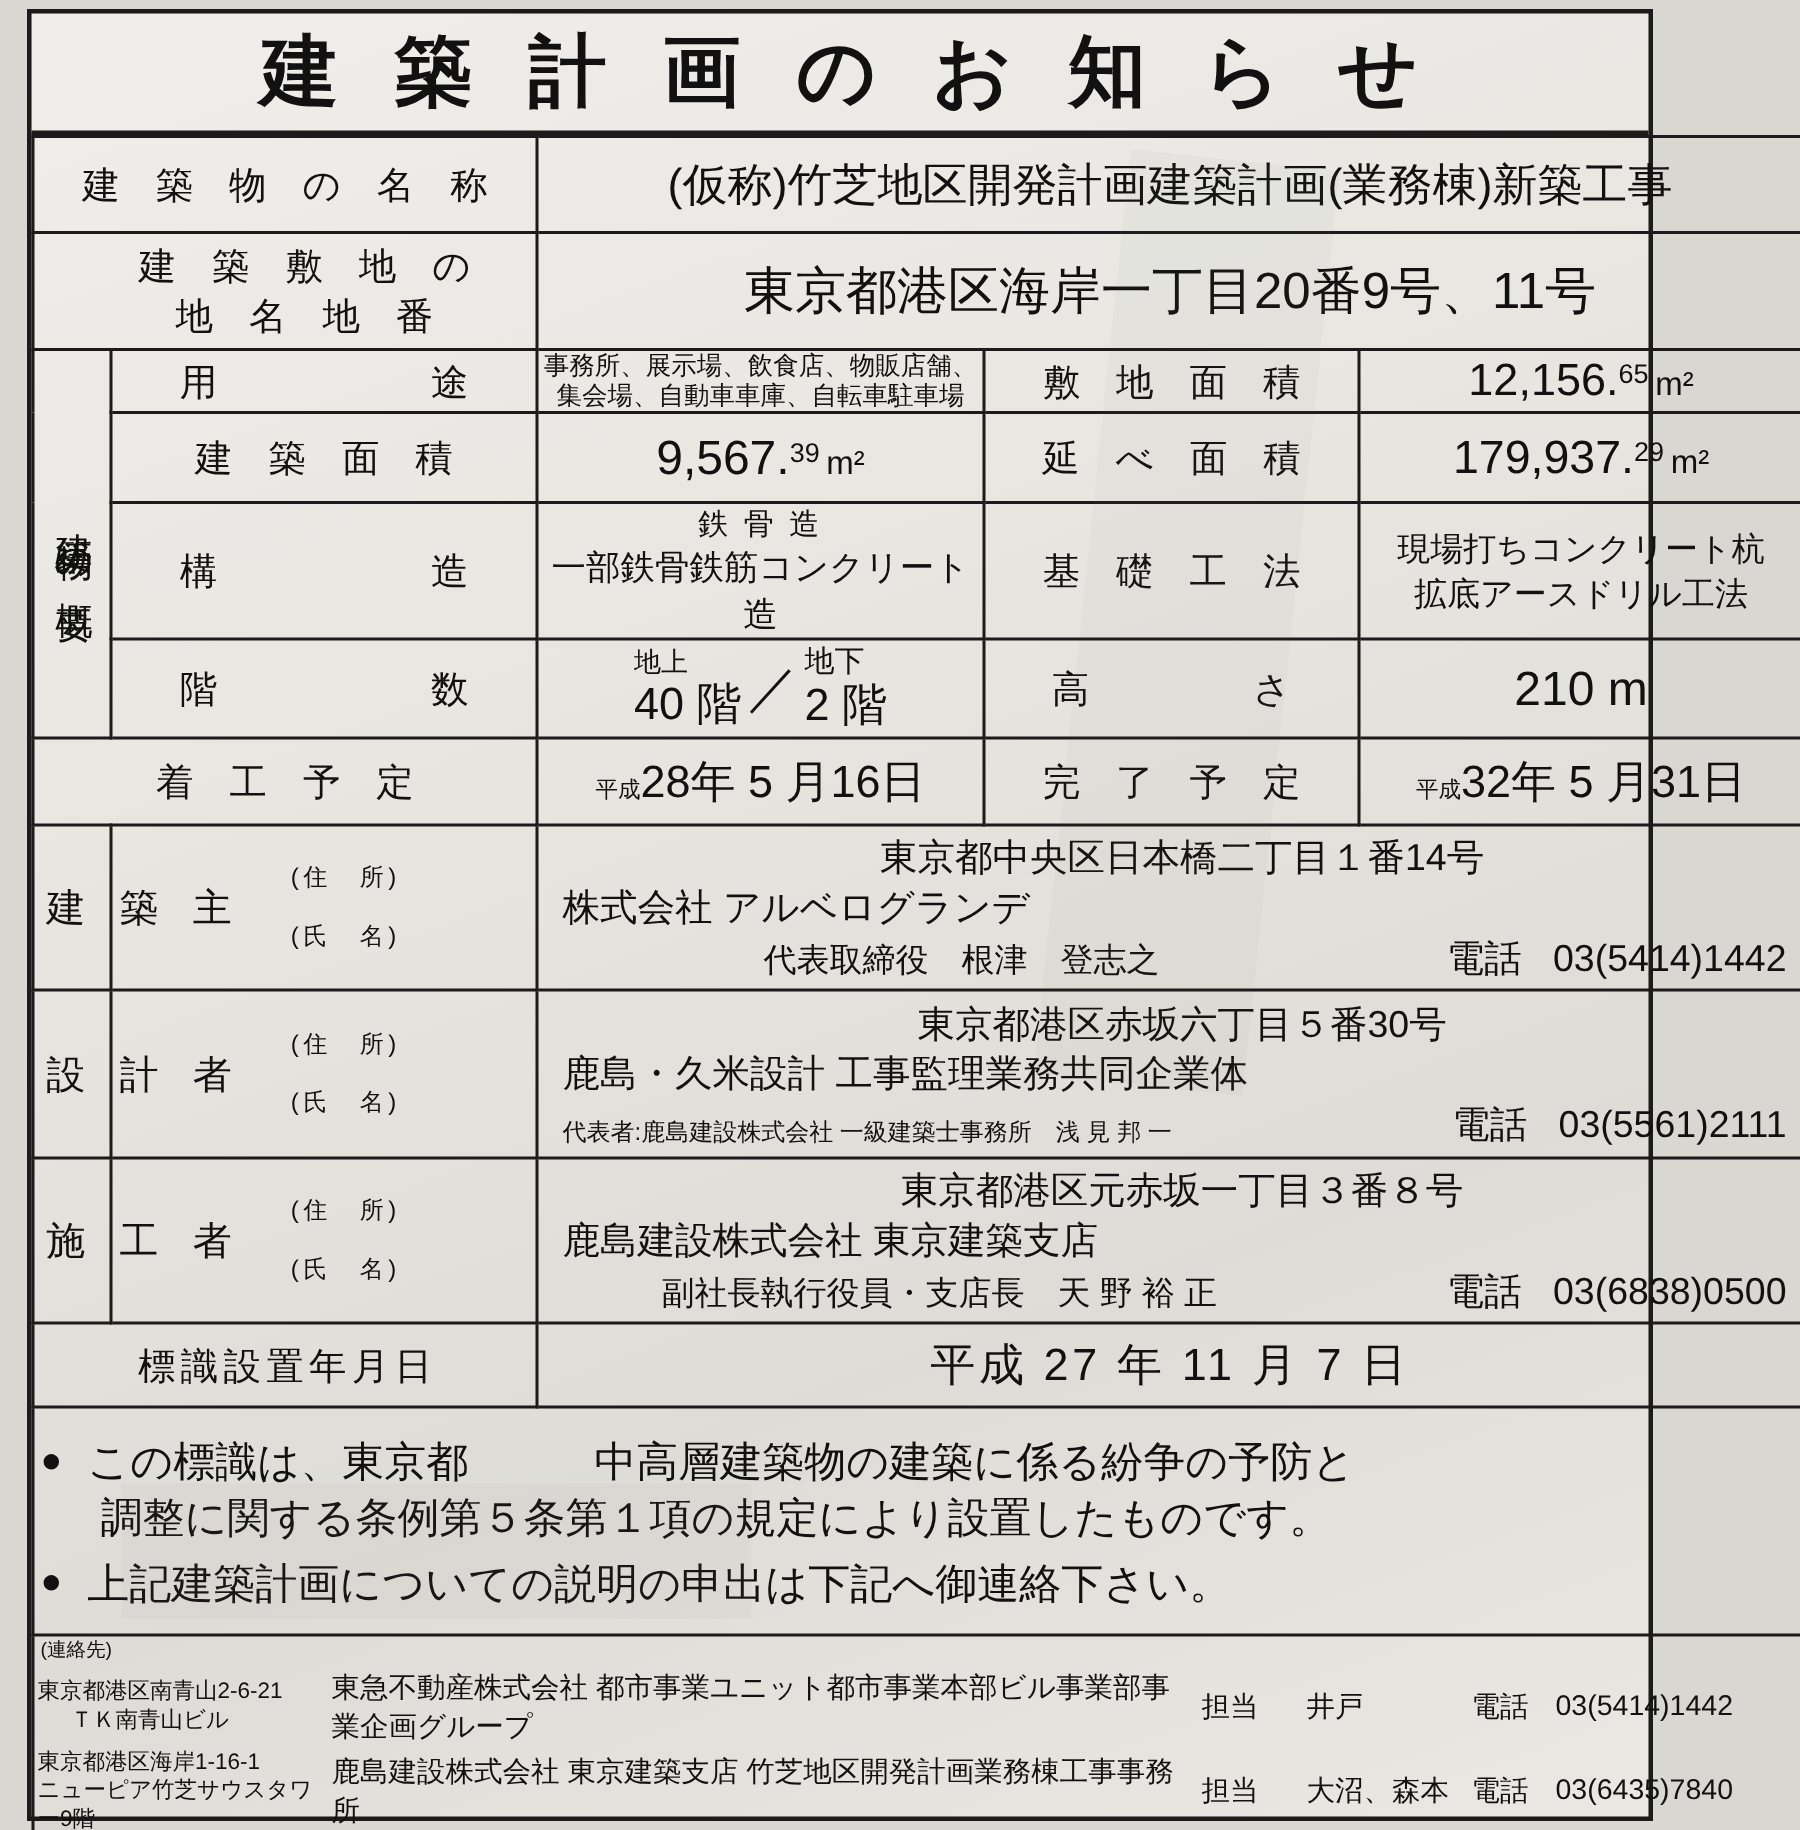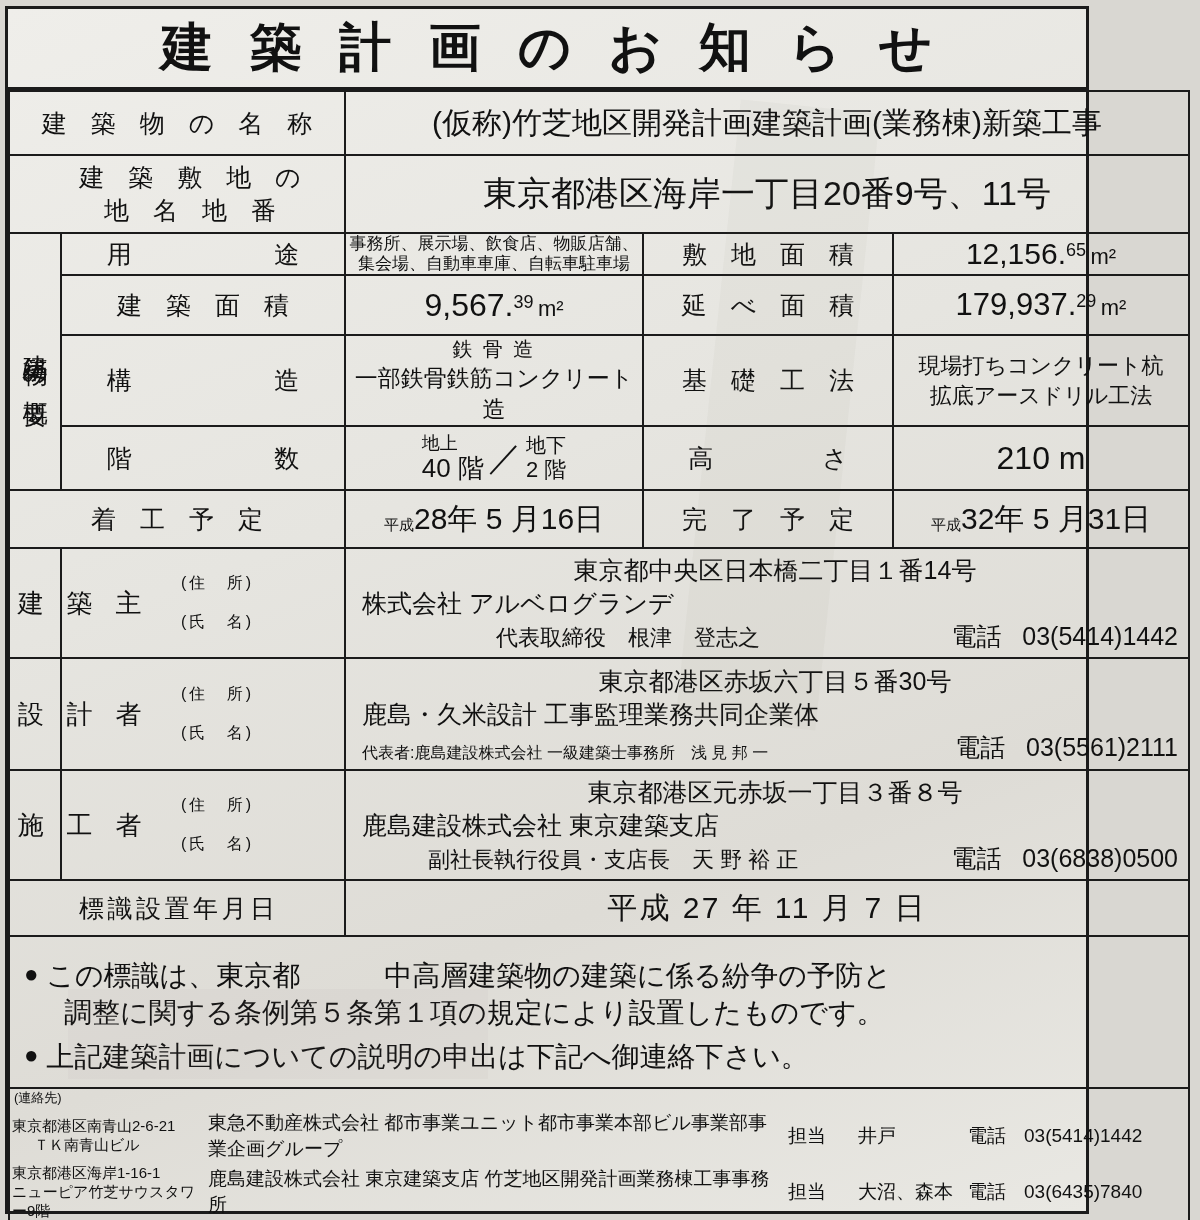--- a/index.html
+++ b/index.html
@@ -4,21 +4,21 @@
 <style>
   html,body{margin:0;padding:0;}
   body{
     width:1200px;height:1220px;
     background:#d9d7d2;
     font-family:"Liberation Sans","DejaVu Sans",sans-serif;
     color:#111;
     overflow:hidden;
   }
   .board{
-    position:absolute;left:5px;top:6px;width:1084px;height:1208px;
+    position:absolute;left:18px;top:6px;width:1084px;height:1208px;
     background:linear-gradient(160deg,#efeeea 0%,#e6e5e0 40%,#dedcd6 70%,#e9e8e3 100%);
     border:3px solid #1b1b1b;
     box-sizing:border-box;
   }
   .title{
     height:78px;border-bottom:3px solid #1b1b1b;
     display:flex;align-items:center;justify-content:center;
     letter-spacing:.22em;
     font-size:52px;font-weight:bold;
     padding-left:.2em;
@@ -37,21 +37,21 @@
     writing-mode:vertical-rl;text-orientation:upright;
     margin:0 auto;font-size:25px;letter-spacing:.18em;line-height:1.1;
     height:100%;display:flex;align-items:center;justify-content:center;
   }
   .two-line{display:flex;flex-direction:column;justify-content:center;height:100%;margin-left:26px;}
   .addr{font-size:25px;line-height:1.22;padding:6px 0 2px 16px;text-align:center;}
   .nm{font-size:25px;line-height:1.22;padding:0 0 2px 16px;}
   .rep{font-size:22px;}
   .tel{font-size:25px;white-space:nowrap;}
   .flexrow{display:flex;align-items:flex-end;justify-content:space-between;padding:0 10px 4px 0;}
-  .notes{padding:10px 14px 2px 14px;}
+  .notes{padding:10px 14px 2px 4px;font-family:Liberation Mono, monospace;}
   .note-line{font-size:28px;line-height:1.34;}
   .bullet{font-size:24px;vertical-align:3px;}
   .contact-tag{font-size:13px;padding:0 0 2px 4px;}
   .ctbl{border-collapse:collapse;width:100%;table-layout:fixed;font-size:16px;}
   .ctbl td{border:none;padding:1px 2px;vertical-align:middle;}
   .ctbl .r1{font-size:15px;line-height:1.25;}
   .ctbl .big{font-size:19px;}
   .ctbl .tel2{font-size:19px;white-space:nowrap;}
   .stain1{position:absolute;left:700px;top:96px;width:140px;height:620px;background:rgba(120,115,100,.045);transform:rotate(6deg);pointer-events:none;}
   .stain2{position:absolute;left:60px;top:980px;width:420px;height:90px;background:rgba(150,145,130,.05);pointer-events:none;}
@@ -133,26 +133,26 @@
         <div style="font-size:22px">拡底アースドリル工法</div>
       </td>
     </tr>
 
     <tr>
       <td class="lbl" style="height:62px">階　　　　数</td>
       <td class="c">
         <div style="display:flex;align-items:center;justify-content:center;gap:4px;">
           <div style="text-align:left;">
             <div style="font-size:18px">地上</div>
-            <div style="font-size:26px;margin-top:-4px">40 階</div>
+            <div style="font-size:30px;margin-top:-4px">40 階</div>
           </div>
           <div class="slash">／</div>
           <div style="text-align:left;">
             <div style="font-size:20px">地下</div>
-            <div style="font-size:22px;margin-top:-4px">2 階</div>
+            <div style="font-size:30px;margin-top:-4px">2 階</div>
           </div>
         </div>
       </td>
       <td class="lbl">高　　　さ</td>
       <td class="c" style="font-size:32px">210 m</td>
     </tr>
 
     <tr>
       <td colspan="2" class="lbl" style="height:56px">着 工 予 定</td>
       <td class="c">

